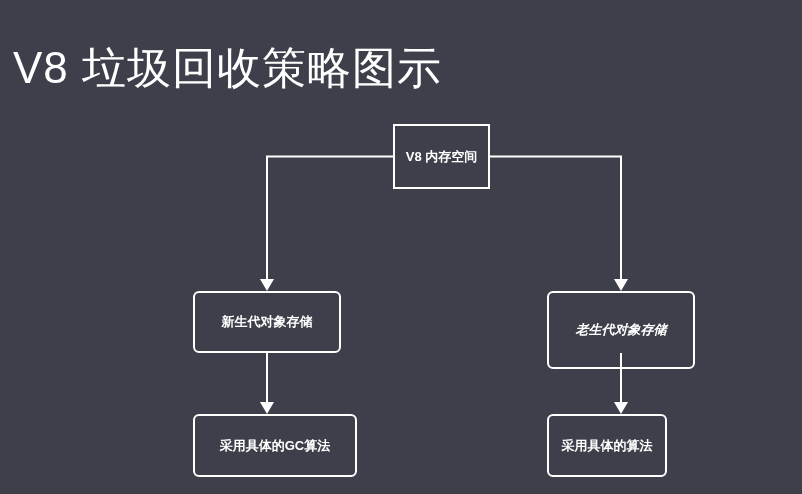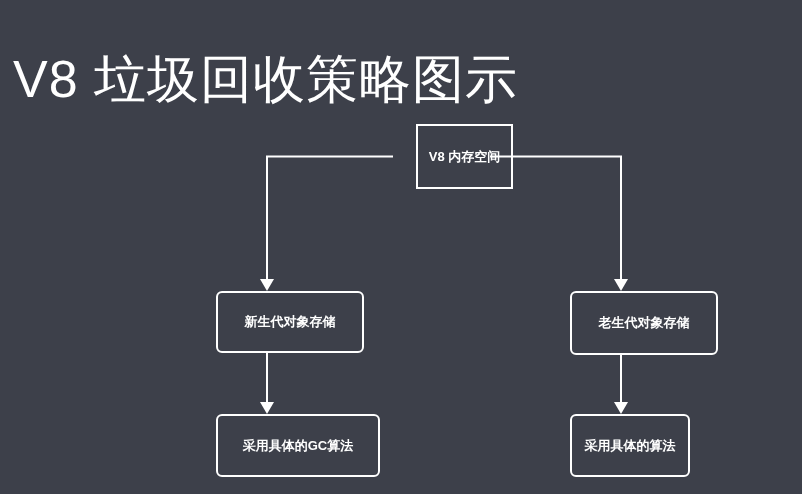--- a/index.html
+++ b/index.html
@@ -18,21 +18,21 @@
     width: 802px;
     height: 494px;
     background: var(--color-background);
     overflow: hidden;
   }
   .page-title {
     position: absolute;
     left: 13px;
     top: 10px;
     color: var(--color-text);
-    font-size: 52px;
+    font-size: 44px;
     font-weight: 400;
     letter-spacing: 1px;
     white-space: nowrap;
     text-align: right;
   }
   .edges-layer {
     position: absolute;
     left: 0; top: 0;
     width: 802px; height: 494px;
     pointer-events: none;
@@ -42,26 +42,25 @@
     display: flex;
     align-items: center;
     justify-content: center;
     border: 2px solid var(--color-line);
     color: var(--color-text);
     font-size: 13px;
     font-weight: 700;
     text-align: center;
     background: transparent;
     white-space: nowrap;
-    margin-left: 23px;
   }
   .node.rounded { border-radius: 6px; }
   #node-root        { left: 393px; top: 124px; width: 97px;  height: 65px; }
   #node-new-gen     { left: 193px; top: 291px; width: 148px; height: 62px; }
-  #node-old-gen     { left: 547px; top: 291px; width: 148px; height: 64px; }
+  #node-old-gen     { left: 547px; top: 291px; width: 148px; height: 78px; font-style: italic; }
   #node-new-gen-alg { left: 193px; top: 414px; width: 164px; height: 63px; }
   #node-old-gen-alg { left: 547px; top: 414px; width: 120px; height: 63px; }
 </style>
 </head>
 <body>
 
 <div class="stage">
 
   <h1 class="page-title">V8 垃圾回收策略图示</h1>
 

